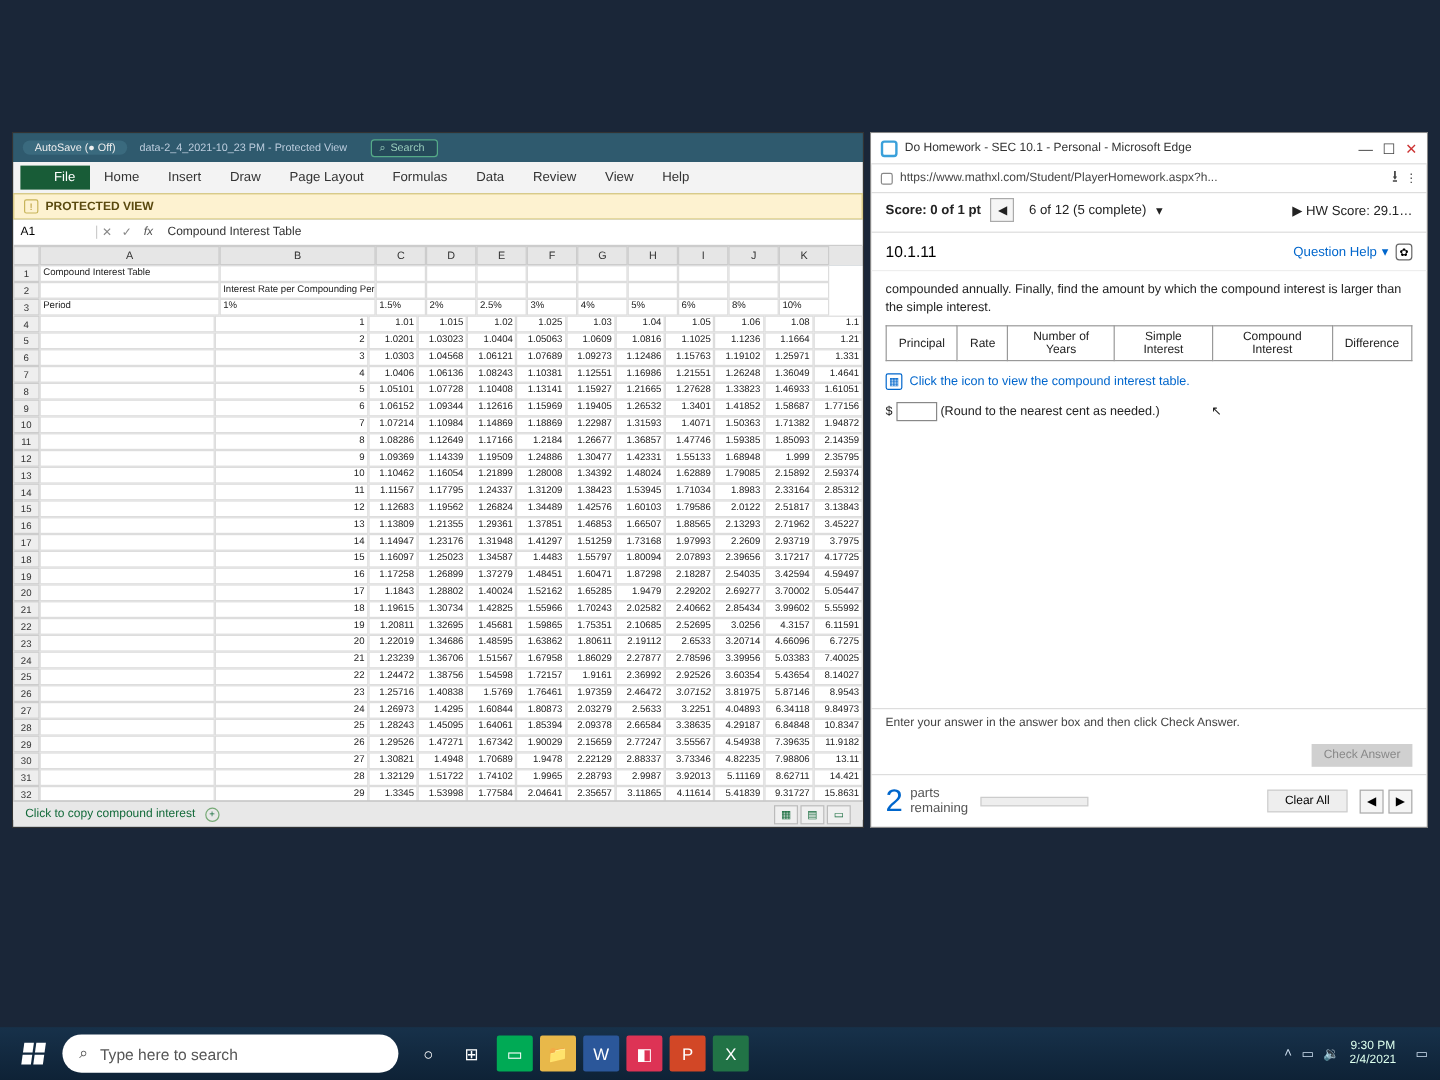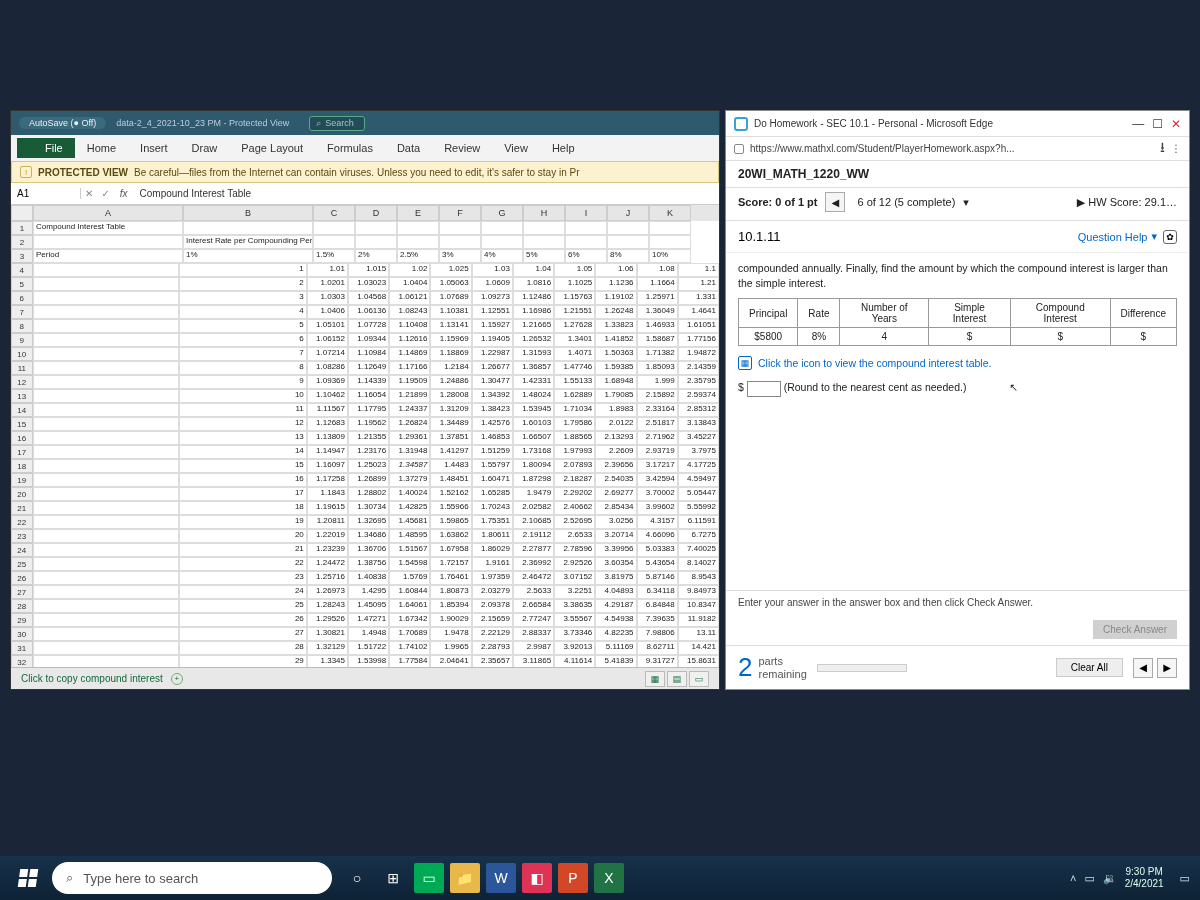--- a/index.html
+++ b/index.html
@@ -105,21 +105,20 @@
     <span class="ex-tab">Page Layout</span>
     <span class="ex-tab">Formulas</span>
     <span class="ex-tab">Data</span>
     <span class="ex-tab">Review</span>
     <span class="ex-tab">View</span>
     <span class="ex-tab">Help</span>
   </div>
   <div class="protected">
     <span class="shield">!</span>
     <b>PROTECTED VIEW</b>
-    <span>Be careful—files from the Internet can contain viruses. Unless you need to edit, it's safer to stay in Pr</span>
   </div>
   <div class="fx-row">
     <div class="namebox">A1</div>
     <span style="padding:0 4px;color:#888">✕</span>
     <span style="padding:0 4px;color:#888">✓</span>
     <span class="fx-lbl">fx</span>
     <div class="fx-inp">Compound Interest Table</div>
   </div>
   <div class="colhdr" id="colhdr">
     <div class="rowcol-corner"></div>
@@ -387,21 +386,21 @@
         <div class="cell" style="width: 42px;">2.2609</div>
         <div class="cell" style="width: 42px;">2.93719</div>
         <div class="cell" style="width: 42px;">3.7975</div>
       </div>
       <div class="grow">
         <div class="rh">18</div>
         <div class="cell" style="width: 150px;"></div>
         <div class="cell" style="width: 130px;">15</div>
         <div class="cell" style="width: 42px;">1.16097</div>
         <div class="cell" style="width: 42px;">1.25023</div>
-        <div class="cell" style="width: 42px; font-style: italic;">1.34587</div>
+        <div class="cell" style="width: 42px;">1.34587</div>
         <div class="cell" style="width: 42px;">1.4483</div>
         <div class="cell" style="width: 42px;">1.55797</div>
         <div class="cell" style="width: 42px;">1.80094</div>
         <div class="cell" style="width: 42px;">2.07893</div>
         <div class="cell" style="width: 42px;">2.39656</div>
         <div class="cell" style="width: 42px;">3.17217</div>
         <div class="cell" style="width: 42px;">4.17725</div>
       </div>
       <div class="grow">
         <div class="rh">19</div>
@@ -511,21 +510,21 @@
       <div class="grow">
         <div class="rh">26</div>
         <div class="cell" style="width: 150px;"></div>
         <div class="cell" style="width: 130px;">23</div>
         <div class="cell" style="width: 42px;">1.25716</div>
         <div class="cell" style="width: 42px;">1.40838</div>
         <div class="cell" style="width: 42px;">1.5769</div>
         <div class="cell" style="width: 42px;">1.76461</div>
         <div class="cell" style="width: 42px;">1.97359</div>
         <div class="cell" style="width: 42px;">2.46472</div>
-        <div class="cell" style="width: 42px;">3.07152</div>
+        <div class="cell" style="width: 42px; font-style: italic;">3.07152</div>
         <div class="cell" style="width: 42px;">3.81975</div>
         <div class="cell" style="width: 42px;">5.87146</div>
         <div class="cell" style="width: 42px;">8.9543</div>
       </div>
       <div class="grow">
         <div class="rh">27</div>
         <div class="cell" style="width: 150px;"></div>
         <div class="cell" style="width: 130px;">24</div>
         <div class="cell" style="width: 42px;">1.26973</div>
         <div class="cell" style="width: 42px;">1.4295</div>
@@ -649,21 +648,20 @@
       <span>☐</span>
       <span style="color:#c33">✕</span>
     </span>
   </div>
   <div class="edge-url">
     <span class="lock"></span>
     <span>https://www.mathxl.com/Student/PlayerHomework.aspx?h...</span>
     <span class="dl">⭳</span>
     <span>⋮</span>
   </div>
-  <div class="course">20WI_MATH_1220_WW</div>
   <div class="score-row">
     <b>Score: 0 of 1 pt</b>
     <span class="nav-arrow">◀</span>
     <span class="prog">6 of 12 (5 complete)</span>
     <span>▾</span>
     <span class="hwscore">▶ <span>HW Score: 29.1…</span></span>
   </div>
   <div class="q-row">
     <span class="qn">10.1.11</span>
     <span class="qh">
@@ -676,28 +674,20 @@
     <p>compounded annually. Finally, find the amount by which the compound interest is larger than the simple interest.</p>
     <table class="ci-table">
       <tbody>
           <tr>
         <th>Principal</th>
         <th>Rate</th>
         <th>Number of Years</th>
         <th>Simple Interest</th>
         <th>Compound Interest</th>
         <th>Difference</th>
-      </tr>
-      <tr>
-        <td>$5800</td>
-        <td>8%</td>
-        <td>4</td>
-        <td>$</td>
-        <td>$</td>
-        <td>$</td>
       </tr>
     </tbody>
       </table>
     <div class="icon-link">
       <span class="ibox">▦</span>
       <span>Click the icon to view the compound interest table.</span>
     </div>
     <p>
       <span>$</span>
       <span class="ans-inp"></span>

